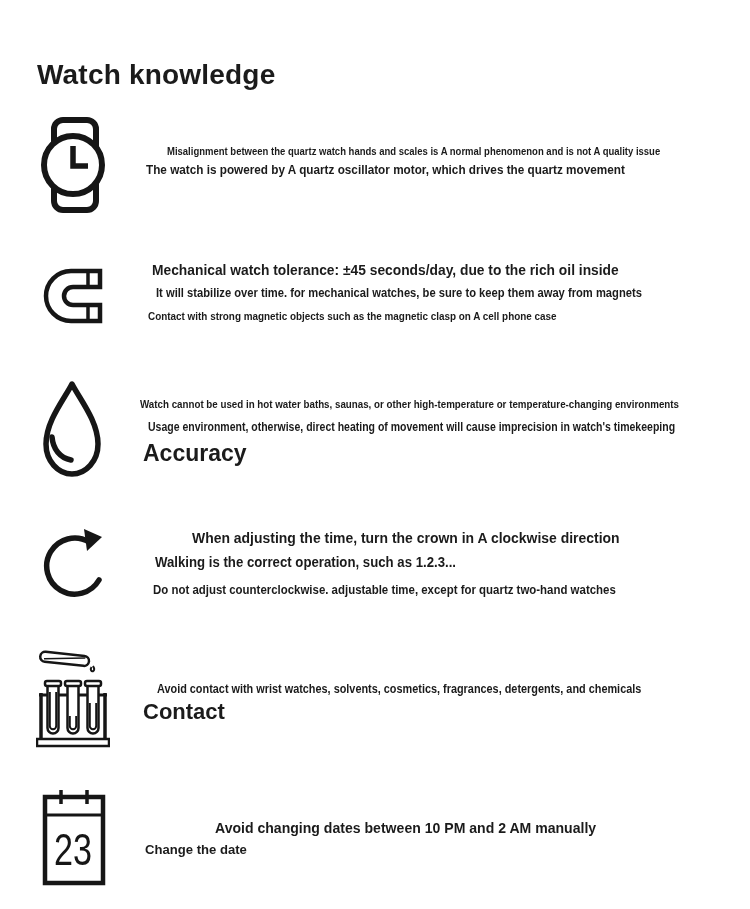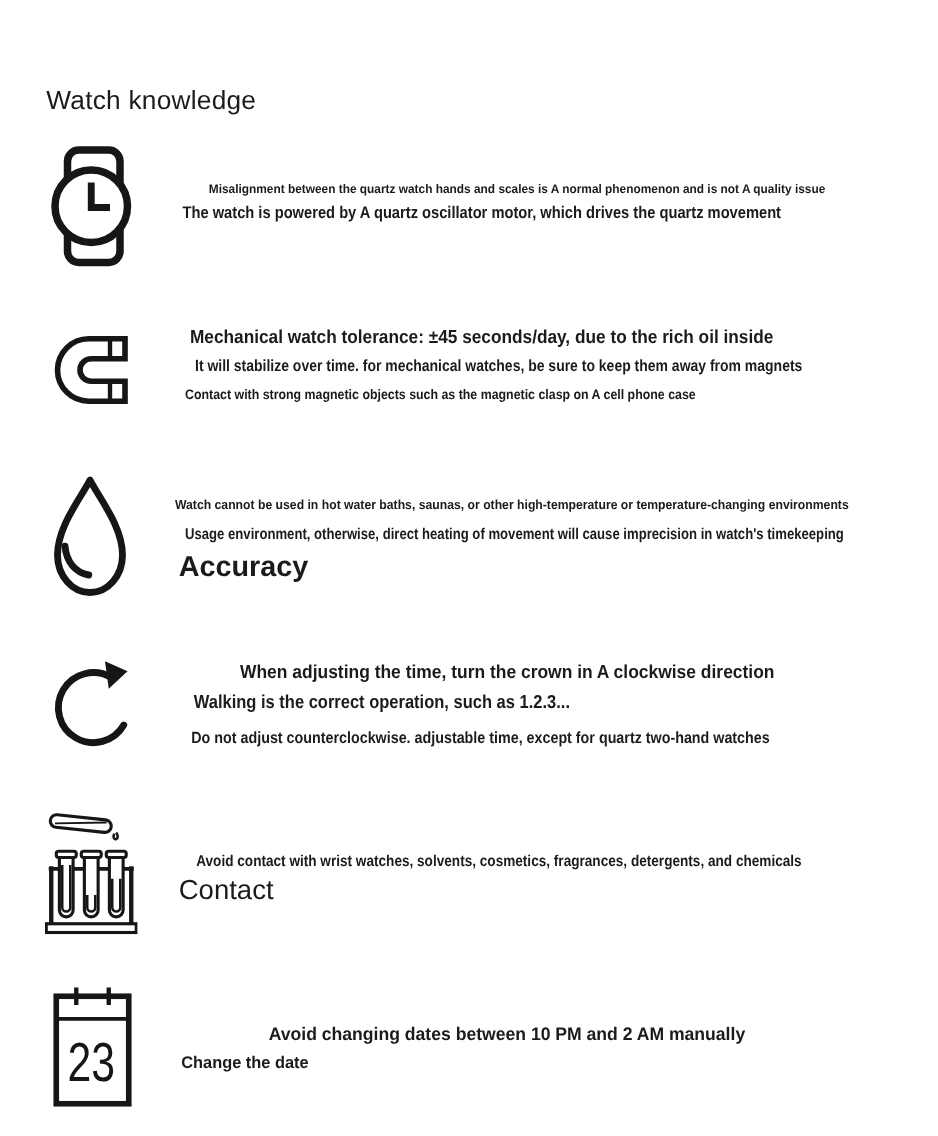--- a/index.html
+++ b/index.html
@@ -1,21 +1,21 @@
 <!DOCTYPE html>
 <html><head>
 <meta charset="utf-8">
 <style>
   html,body{margin:0;padding:0;background:#ffffff;}
   .canvas{
     position:relative;width:750px;height:909px;background:#ffffff;
     font-family:"Liberation Sans", sans-serif;color:#1b1b1b;overflow:hidden;
   }
   .title{
-    position:absolute;left:37px;top:55px;font-size:21px;font-weight:400;
+    position:absolute;left:37px;top:40px;font-size:28px;font-weight:700;
     letter-spacing:.2px;white-space:nowrap;
   }
   .line{position:absolute;white-space:nowrap;transform-origin:0 0;color:#1b1b1b;}
   .icon{position:absolute;}
 
   
   .icon-watch{left:40px;top:116px;}
   .l-s1-1{left:167px;top:146px;font-size:10px;font-weight:700;transform:scaleX(.95);}
   .l-s1-2{left:146px;top:162px;font-size:13.5px;font-weight:700;transform:scaleX(.87);}
 
@@ -33,21 +33,21 @@
 
   
   .icon-rotate{left:42px;top:525px;}
   .l-s4-1{left:192px;top:529px;font-size:15px;font-weight:700;transform:scaleX(.93);}
   .l-s4-2{left:155px;top:553px;font-size:15px;font-weight:700;transform:scaleX(.88);}
   .l-s4-3{left:153px;top:582px;font-size:13px;font-weight:600;transform:scaleX(.88);}
 
   
   .icon-tubes{left:36px;top:646px;}
   .l-s5-1{left:157px;top:682px;font-size:12.5px;font-weight:700;transform:scaleX(.87);}
-  .l-s5-2{left:143px;top:699px;font-size:22px;font-weight:400;}
+  .l-s5-2{left:143px;top:699px;font-size:22px;font-weight:700;}
 
   
   .icon-calendar{left:42px;top:788px;}
   .l-s6-1{left:215px;top:820px;font-size:14.5px;font-weight:700;transform:scaleX(.97);}
   .l-s6-2{left:145px;top:842px;font-size:13.5px;font-weight:700;transform:scaleX(.97);}
 </style>
 </head>
 <body>
 
 <div class="canvas">

